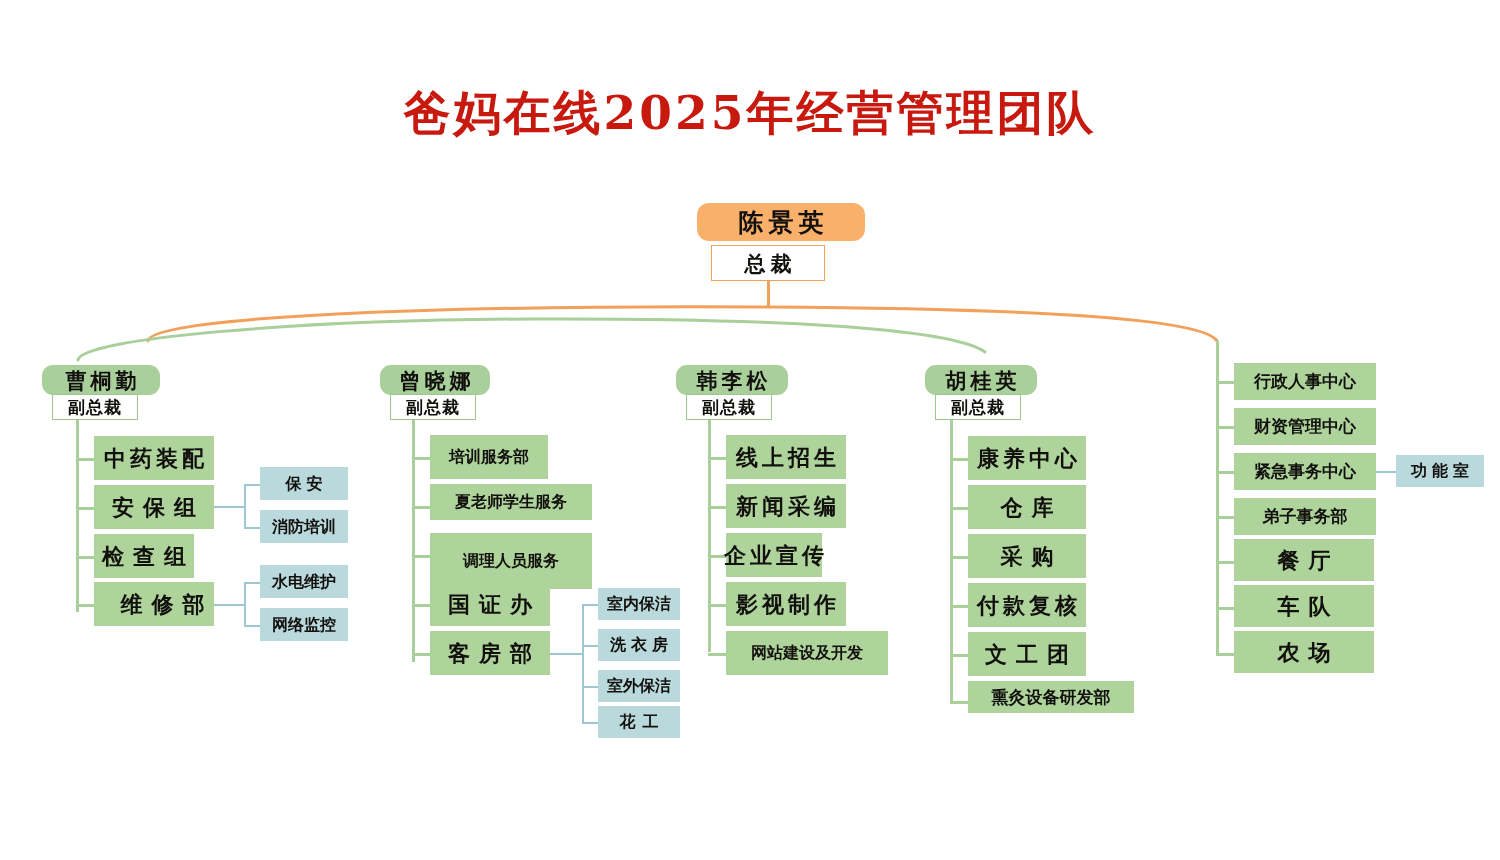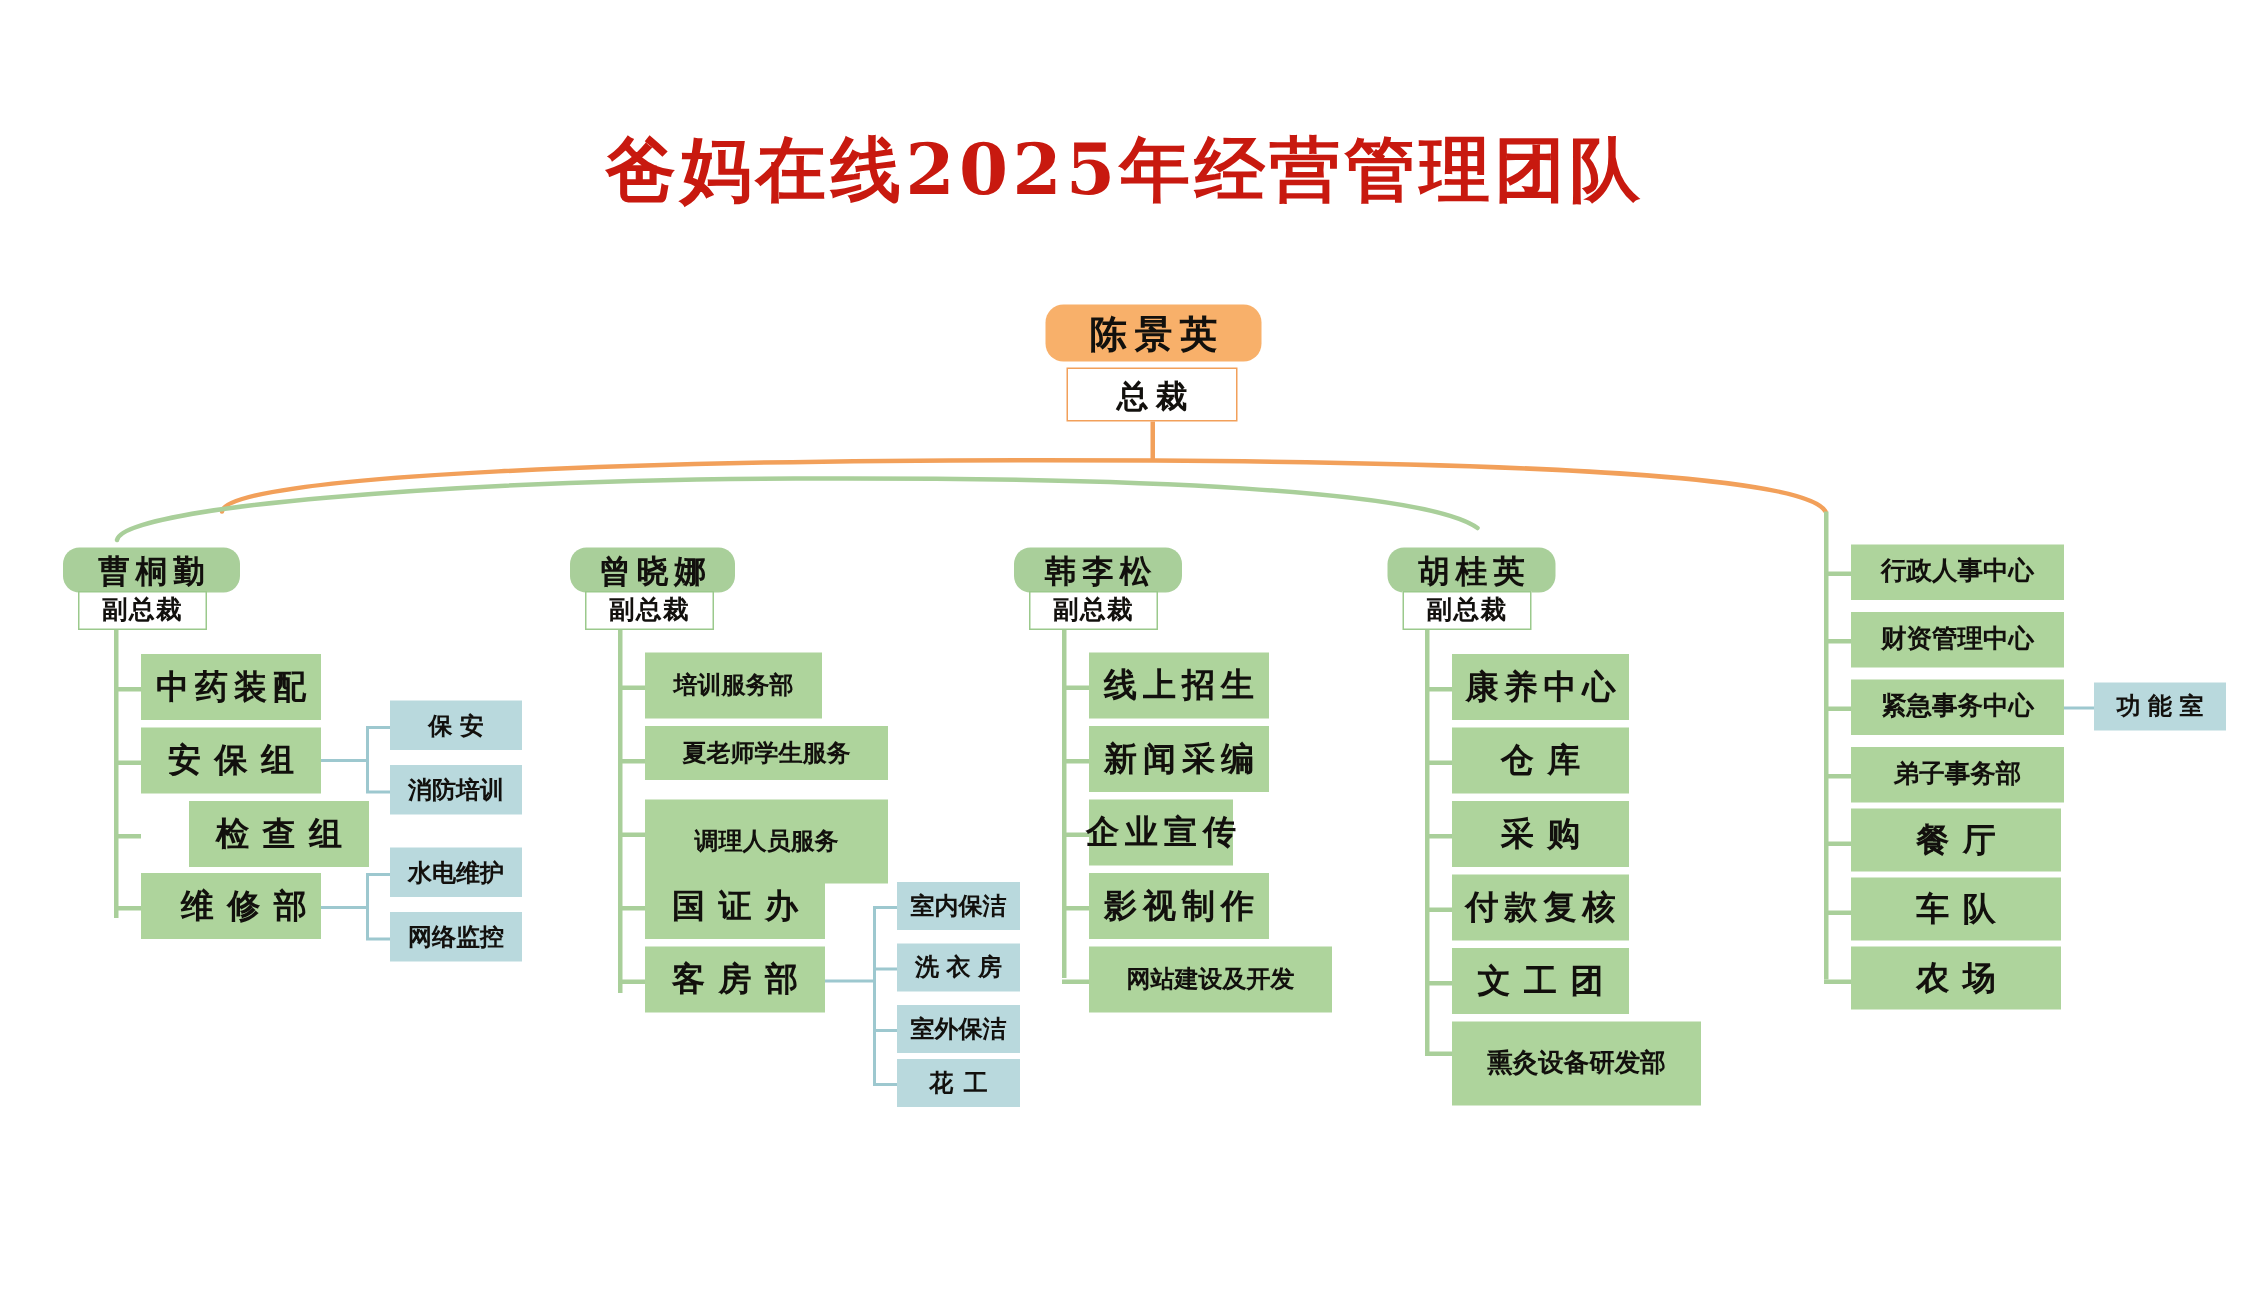--- a/index.html
+++ b/index.html
@@ -114,38 +114,38 @@
 
   <div id="chart-title">爸妈在线2025年经营管理团队</div>
 
   <svg class="arcs" viewBox="0 0 1500 860">
 
     <path d="M 148,341 C 150,317 430,305 770,307 C 1060,309 1205,320 1217,341" fill="none" stroke="#f2a05a" stroke-width="3" stroke-linecap="round"></path>
 
     <path d="M 78,360 C 82,338 300,320 530,319 C 760,318 950,327 985,352" fill="none" stroke="#a9cf9a" stroke-width="3" stroke-linecap="round"></path>
   </svg>
 
-  <div class="box ceo-name" style="left:697px; top:203px; width:144px; height:38px;">陈景英</div>
+  <div class="box ceo-name" style="left:697px; top:203px; width:168px; height:38px;">陈景英</div>
   <div class="box ceo-title" style="left:711px; top:245px; width:114px; height:36px;">总裁</div>
 
   <div class="ln orange" style="left:767px; top:281px; width:3px; height:27px;"></div>
 
   <div class="box vp-name" style="left:42px; top:365px; width:118px; height:30px;">曹桐勤</div>
   <div class="box vp-title" style="left:52px; top:394px; width:86px; height:26px;">副总裁</div>
 
   <div class="ln" style="left:76px; top:420px; width:2.5px; height:192px;"></div>
 
   <div class="ln" style="left:76px; top:458px; width:18px; height:2.5px;"></div>
   <div class="box dept sp1" style="left:94px; top:436px; width:120px; height:44px;">中药装配</div>
 
   <div class="ln" style="left:76px; top:507px; width:18px; height:2.5px;"></div>
   <div class="box dept sp2" style="left:94px; top:485px; width:120px; height:44px;">安保组</div>
 
   <div class="ln" style="left:76px; top:556px; width:18px; height:2.5px;"></div>
-  <div class="box dept sp2" style="left:94px; top:534px; width:120px; height:44px;margin-left:32px;">检查组</div>
+  <div class="box dept sp2" style="left:94px; top:534px; width:100px; height:44px;">检查组</div>
 
   <div class="ln" style="left:76px; top:604px; width:18px; height:2.5px;"></div>
   <div class="box dept sp2" style="left:94px; top:582px; width:120px; height:44px;padding-left:17px;">维修部</div>
 
   <div class="ln blue" style="left:214px; top:506px; width:30px; height:2px;"></div>
   <div class="ln blue" style="left:244px; top:484px; width:2px; height:44px;"></div>
   <div class="ln blue" style="left:244px; top:484px; width:16px; height:2px;"></div>
   <div class="box sub sp" style="left:260px; top:467px; width:88px; height:33px;">保安</div>
   <div class="ln blue" style="left:244px; top:527px; width:16px; height:2px;"></div>
   <div class="box sub" style="left:260px; top:510px; width:88px; height:33px;">消防培训</div>
@@ -219,21 +219,21 @@
   <div class="ln" style="left:950px; top:556px; width:18px; height:2.5px;"></div>
   <div class="box dept sp2" style="left:968px; top:534px; width:118px; height:44px;">采购</div>
 
   <div class="ln" style="left:950px; top:605px; width:18px; height:2.5px;"></div>
   <div class="box dept sp1" style="left:968px; top:583px; width:118px; height:44px;">付款复核</div>
 
   <div class="ln" style="left:950px; top:654px; width:18px; height:2.5px;"></div>
   <div class="box dept sp2" style="left:968px; top:632px; width:118px; height:44px;">文工团</div>
 
   <div class="ln" style="left:950px; top:701px; width:18px; height:2.5px;"></div>
-  <div class="box dept small" style="left:968px; top:681px; width:166px; height:56px;">熏灸设备研发部</div>
+  <div class="box dept small" style="left:968px; top:681px; width:166px; height:32px;">熏灸设备研发部</div>
 
   <div class="ln" style="left:1216px; top:341px; width:2.5px; height:312px;"></div>
 
   <div class="ln" style="left:1216px; top:381px; width:18px; height:2.5px;"></div>
   <div class="box dept small" style="left:1234px; top:363px; width:142px; height:37px;">行政人事中心</div>
 
   <div class="ln" style="left:1216px; top:426px; width:18px; height:2.5px;"></div>
   <div class="box dept small" style="left:1234px; top:408px; width:142px; height:37px;">财资管理中心</div>
 
   <div class="ln" style="left:1216px; top:471px; width:18px; height:2.5px;"></div>

